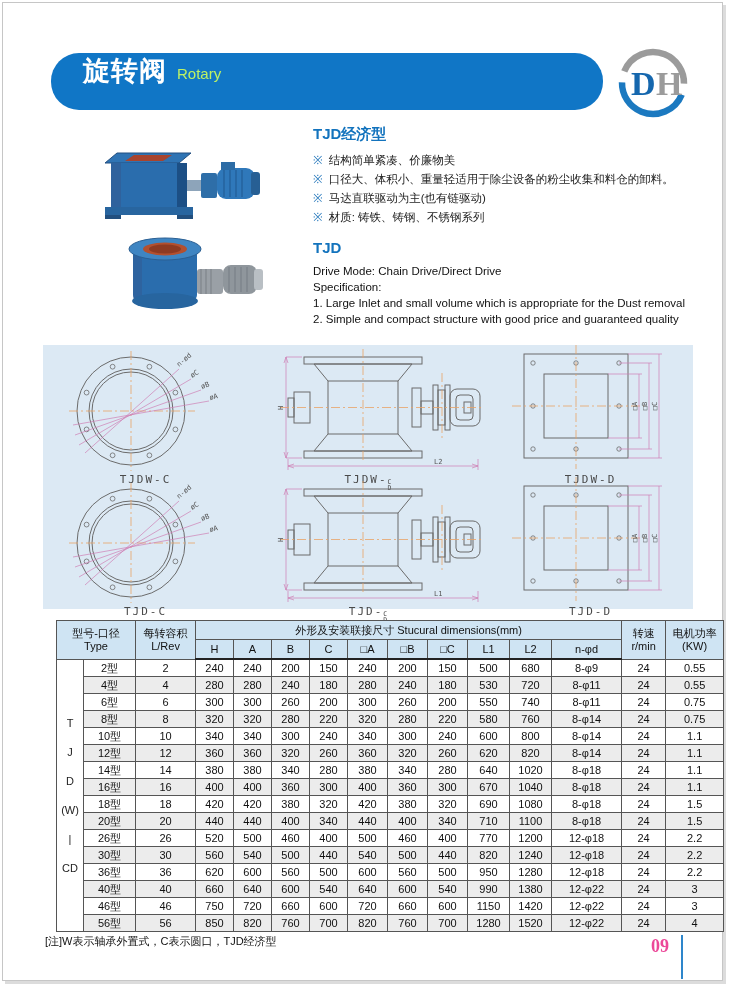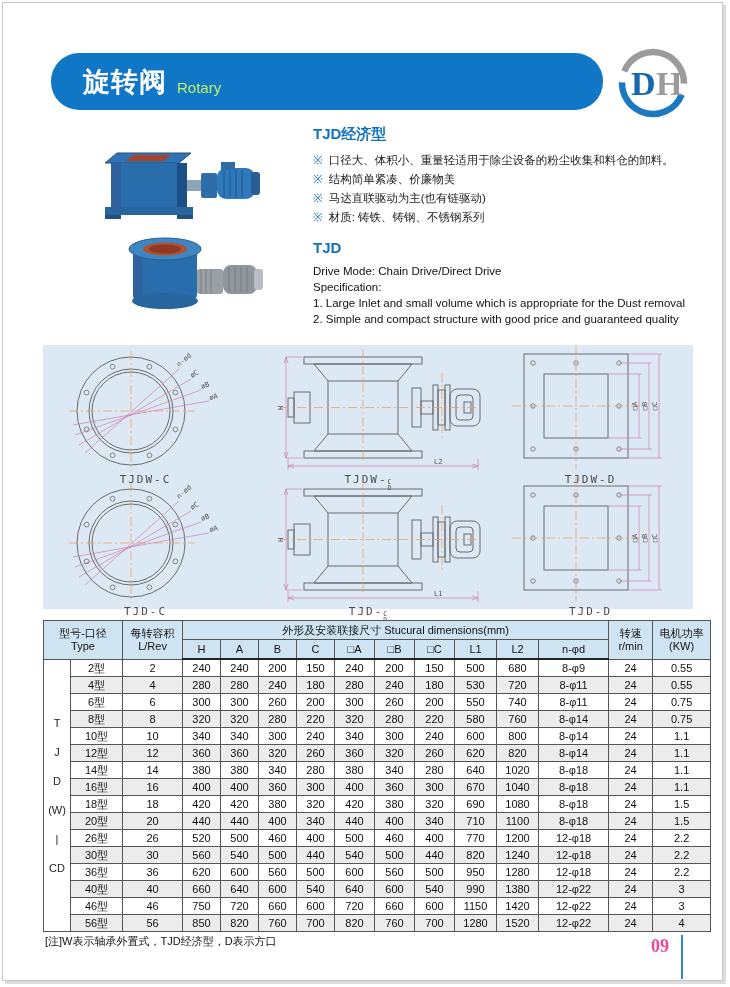--- a/index.html
+++ b/index.html
@@ -3,21 +3,21 @@
 <meta charset="utf-8">
 <style>
   html,body{margin:0;padding:0;}
   body{width:730px;height:987px;background:#ffffff;position:relative;
        font-family:"Liberation Sans",sans-serif;color:#111;}
   .page{position:absolute;left:2px;top:2px;width:719px;height:977px;background:#fff;
         border:1px solid #c6c6c6;box-shadow:3px 3px 0 #dcdcdc;}
 
   
   .header-bar{position:absolute;left:48px;top:50px;width:552px;height:57px;border-radius:28px;
-              background:#1076c6;display:flex;align-items:center;padding-left:32px;box-sizing:border-box;}
+              background:#1076c6;display:flex;align-items:flex-start;padding-left:32px;box-sizing:border-box;}
   .title-zh{font-size:27px;font-weight:bold;color:#fff;letter-spacing:1px;}
   .title-en{font-size:15px;color:#bef264;margin-left:10px;margin-top:12px;}
   .logo{position:absolute;left:610px;top:40px;width:80px;height:80px;}
 
   
   .photo1{position:absolute;left:90px;top:138px;}
   .photo2{position:absolute;left:110px;top:230px;}
 
   
   .text-col{position:absolute;left:300px;top:122px;width:405px;margin-left:10px;}
@@ -28,21 +28,21 @@
   .eline{font-size:11.5px;line-height:16px;color:#111;white-space:nowrap;}
 
   
   .drawing-panel{position:absolute;left:40px;top:342px;width:650px;height:264px;background:#dce9f4;
                  display:grid;grid-template-columns:205px 240px 205px;grid-template-rows:132px 132px;}
   .dcell{display:flex;flex-direction:column;align-items:center;justify-content:flex-start;}
   .dcap{font-family:"DejaVu Sans Mono",monospace;font-size:11px;color:#4a4a4a;letter-spacing:2px;margin-top:-4px;}
   .dcap .stack{display:inline-flex;flex-direction:column;font-size:6.5px;line-height:6px;vertical-align:-1px;letter-spacing:0;}
 
   
-  .spec-table{position:absolute;left:40px;top:617px;width:650px;border-collapse:collapse;
+  .spec-table{position:absolute;left:53px;top:617px;width:650px;border-collapse:collapse;
               table-layout:fixed;font-size:11px;color:#111;}
   .spec-table th,.spec-table td{border:1px solid #555;text-align:center;padding:0;overflow:hidden;}
   .spec-table thead th{background:#cfe4f3;font-weight:normal;height:18px;line-height:13px;}
   .spec-table thead tr:last-child th{border-bottom:2px solid #222;}
   .spec-table tbody td{height:16px;line-height:16px;background:#fff;}
   .spec-table tbody tr.stripe td{background:#ececec;}
   .spec-table td.group-cell{background:#fff;}
   .group-inner{display:flex;flex-direction:column;align-items:center;justify-content:center;gap:13px;height:100%;font-size:11px;color:#222;}
 
   .note{position:absolute;left:42px;top:931px;font-size:11px;color:#111;}
@@ -95,22 +95,22 @@
     <rect x="84" y="36" width="26" height="25" rx="3" fill="#9aa0a6"></rect>
     <path d="M88 36 V61 M93 36 V61 M98 36 V61" stroke="#83898f" stroke-width="1.4" fill="none"></path>
     <rect x="110" y="32" width="34" height="29" rx="8" fill="#8f969c"></rect>
     <path d="M116 34 V59 M122 34 V59 M128 34 V59 M134 34 V59" stroke="#7c838a" stroke-width="1.3" fill="none"></path>
     <rect x="141" y="36" width="9" height="21" rx="3" fill="#b9bfc4"></rect>
   </svg>
 
   <div class="text-col">
     <div class="h-blue">TJD经济型</div>
     <div class="bullets">
+      <div class="bullet"><span class="marker">※</span><span>结构简单紧凑、价廉物美</span></div>
       <div class="bullet"><span class="marker">※</span><span>口径大、体积小、重量轻适用于除尘设备的粉尘收集和料仓的卸料。</span></div>
-      <div class="bullet"><span class="marker">※</span><span>结构简单紧凑、价廉物美</span></div>
       <div class="bullet"><span class="marker">※</span><span>马达直联驱动为主(也有链驱动)</span></div>
       <div class="bullet"><span class="marker">※</span><span>材质: 铸铁、铸钢、不锈钢系列</span></div>
     </div>
     <div class="h-blue">TJD</div>
     <div>
       <div class="eline">Drive Mode: Chain Drive/Direct Drive</div>
       <div class="eline">Specification:</div>
       <div class="eline">1. Large Inlet and small volume which is appropriate for the Dust removal</div>
       <div class="eline">2. Simple and compact structure with good price and guaranteed quality</div>
     </div>
@@ -659,17 +659,17 @@
           <td>700</td>
           <td>1280</td>
           <td>1520</td>
           <td>12-φ22</td>
           <td>24</td>
           <td>4</td>
         </tr>
       </tbody>
   </table>
 
-  <div class="note">[注]W表示轴承外置式，TJD经济型，D表示方口</div>
+  <div class="note">[注]W表示轴承外置式，C表示圆口，TJD经济型</div>
   <div class="pagenum">09</div>
   <div class="pagenum-line"></div>
 
 </div>
 
 </body></html>

